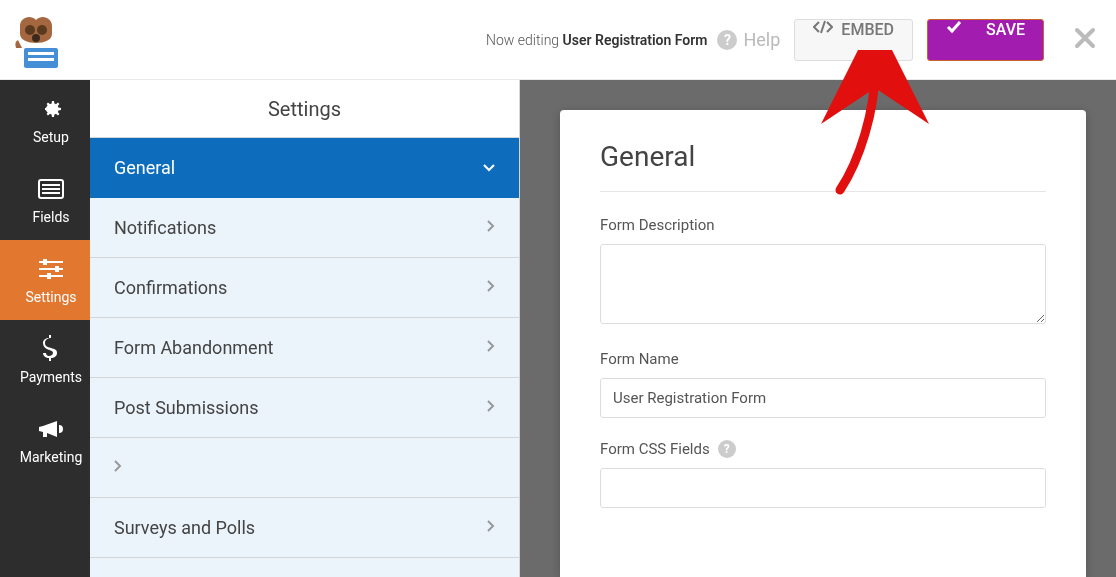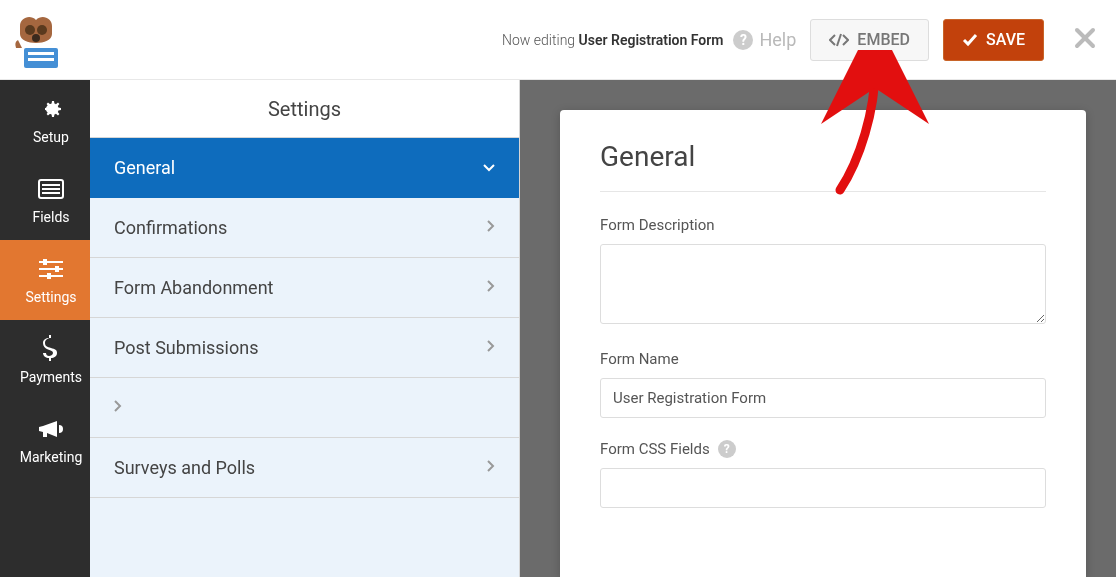--- a/index.html
+++ b/index.html
@@ -32,28 +32,28 @@
   .help {
     color: #b9b9b9; font-size: 18px; margin-left: 10px; display: inline-flex; align-items: center;
   }
   .help .q {
     display: inline-block; width: 20px; height: 20px; border-radius: 50%;
     background: #ccc; color: #fff; font-size: 14px; font-weight: bold;
     text-align: center; line-height: 20px; margin-right: 6px;
   }
   .btn {
     height: 42px; padding: 0 18px; font-size: 16px; font-weight: 500;
-    border-radius: 3px; display: inline-flex; align-items: center;
+    border-radius: 3px; display: inline-flex; align-items: flex-start;
     margin-left: 14px; cursor: pointer; border: 1px solid transparent;
   }
   .btn-embed {
     background: #f7f7f7; color: #777; border-color: #ddd;
   }
   .btn-save {
-    background: #c2410c; color: #fff; border-color: #c86428;
+    background: #a21caf; color: #fff; border-color: #c86428; gap: 16px;
   }
   .btn .ic { margin-right: 8px; display: inline-flex; }
   .close {
     margin-left: 30px; color: #bbb; cursor: pointer;
   }
 
   
   .lower {
     position: absolute; top: 80px; left: 0; right: 0; bottom: 0;
     display: flex;
@@ -245,20 +245,28 @@
     <div class="settings-list">
       <div class="s-item active">
         <span>General</span>
         <span class="chev">
           <svg width="12" height="8" viewBox="0 0 12 8" fill="none" stroke="#fff" stroke-width="2">
               <polyline points="1,1 6,6 11,1"></polyline>
             </svg>
         </span>
       </div>
       <div class="s-item">
+        <span>Notifications</span>
+        <span class="chev">
+          <svg width="8" height="12" viewBox="0 0 8 12" fill="none" stroke="#999" stroke-width="2">
+              <polyline points="1,1 6,6 1,11"></polyline>
+            </svg>
+        </span>
+      </div>
+      <div class="s-item">
         <span>Confirmations</span>
         <span class="chev">
           <svg width="8" height="12" viewBox="0 0 8 12" fill="none" stroke="#999" stroke-width="2">
               <polyline points="1,1 6,6 1,11"></polyline>
             </svg>
         </span>
       </div>
       <div class="s-item">
         <span>Form Abandonment</span>
         <span class="chev">

